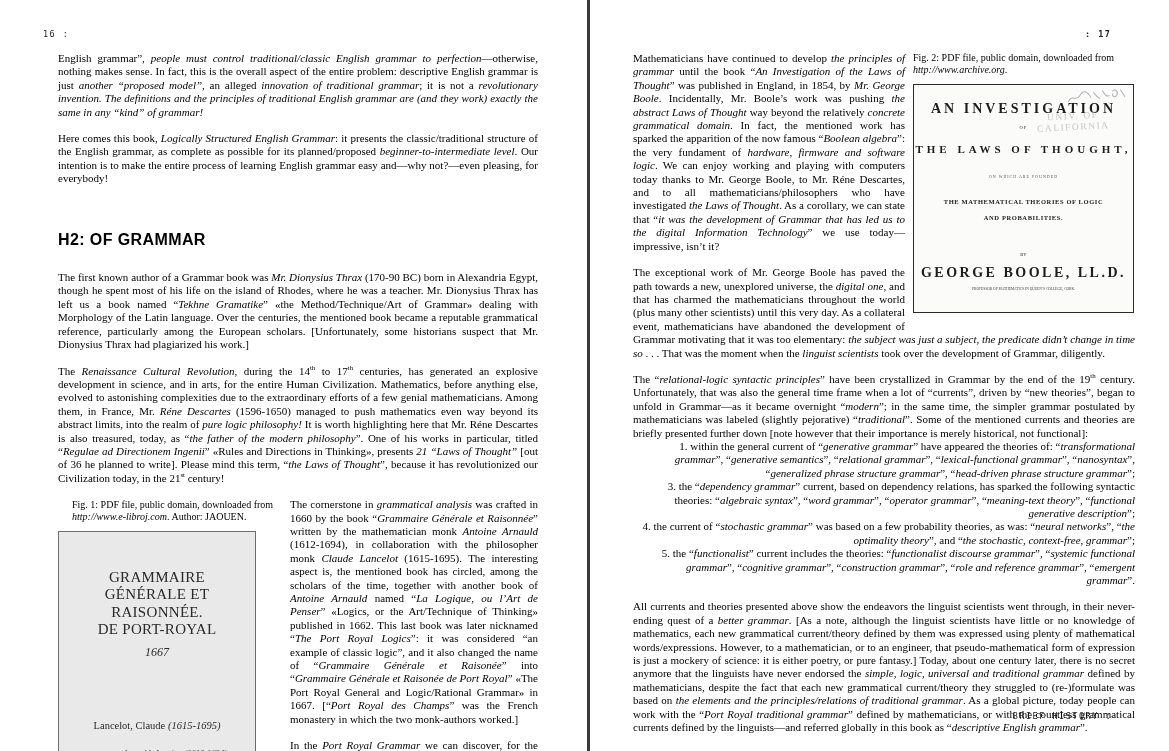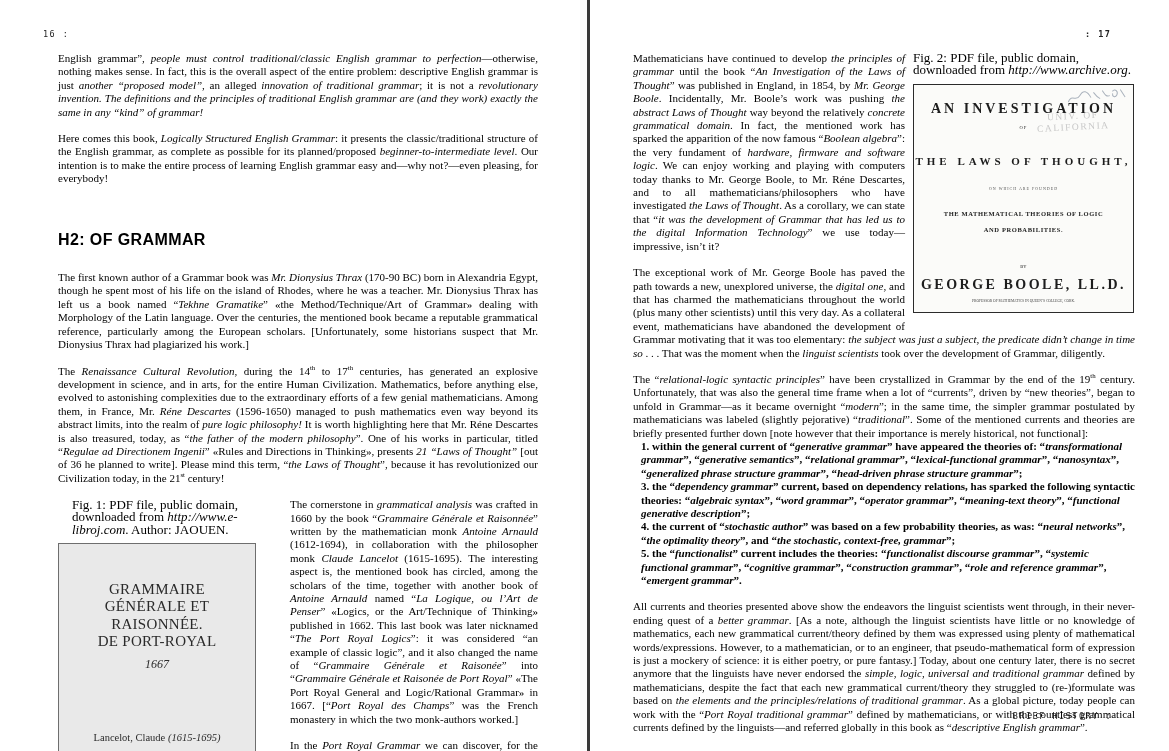--- a/index.html
+++ b/index.html
@@ -25,21 +25,21 @@
   .it { font-style:italic; }
   sup { font-size:0.62em; line-height:0; vertical-align:super; }
 
   h2.doc-h2 {
     font-family:"Liberation Sans", sans-serif; font-weight:bold;
     font-size:16px; letter-spacing:0.4px; margin:47px 0 25px 0; text-align:left;
   }
 
   
   .fig1 { float:left; width:206px; margin:1px 26px 4px 0; }
-  .fig-caption { font-size:13px; line-height:12.2px; text-align:left; }
+  .fig-caption { font-size:10px; line-height:12.2px; text-align:left; }
   .fig1 .fig-caption { margin-left:14px; width:220px; }
   .book1 {
     margin-top:7px; width:198px; height:227px;
     background:#e9e9e9; border:1px solid #6e6e6e;
     text-align:center; color:#2a2a2a;
   }
   .book1-title { padding-top:37px; font-size:15px; line-height:17.5px; letter-spacing:0.3px; }
   .book1-year { font-style:italic; font-size:12px; margin-top:7px; }
   .book1-author1 { margin-top:60px; font-size:10.5px; }
   .book1-author2 { margin-top:15px; font-size:8.5px;margin-left:36px; }
@@ -52,31 +52,31 @@
     text-align:center; color:#1d1d1d; overflow:hidden;
   }
   .b2-handwriting { position:absolute; top:3px; right:5px; transform:rotate(-6deg); opacity:0.75; }
   .b2-stamp {
     position:absolute; top:26px; right:10px; width:100px;
     color:#c8c8c8; font-size:9.5px; line-height:11px; letter-spacing:1.5px;
     transform:rotate(-3deg); text-align:center;
   }
   .b2-l1  { padding-top:17px; font-size:14px; letter-spacing:3px; font-weight:bold; }
   .b2-l2  { margin-top:5px;  font-size:4.5px; letter-spacing:1px; }
-  .b2-l3  { margin-top:21px;  font-size:11px;  letter-spacing:4px; font-weight:bold; }
+  .b2-l3  { margin-top:9px;  font-size:11px;  letter-spacing:4px; font-weight:bold; }
   .b2-l4  { margin-top:13px; font-size:4px;   letter-spacing:1px; color:#555; }
   .b2-l5  { margin-top:12px; font-size:6.5px; letter-spacing:0.6px; font-weight:bold; }
   .b2-l6  { margin-top:3px;  font-size:6.5px; letter-spacing:0.6px; font-weight:bold; }
   .b2-l7  { margin-top:23px; font-size:4.5px; }
   .b2-l8  { margin-top:5px;  font-size:14px;   letter-spacing:2.5px; font-weight:bold; }
   .b2-l9  { margin-top:3px;  font-size:3.6px; color:#444; }
 
   
   .num-list { margin-left:8px; margin-bottom:13px; }
-  .num-list p { margin:0; text-align:left;font-weight:bold; }
+  .num-list p { margin:0; text-align:right; }
 </style>
 </head>
 <body>
 
 <div class="divider"></div>
 
 <span id="hdr-left" class="pg-header">16 :</span>
 <span id="hdr-right" class="pg-header">: 17</span>
 <span id="ftr-left" class="pg-footer">: BRIEF HISTORY</span>
 <span id="ftr-right" class="pg-footer">BRIEF HISTORY :</span>
@@ -136,19 +136,19 @@
     </div>
   </div>
 
   <p><span>Mathematicians have continued to develop </span><span class="it">the principles of grammar</span><span> until the book “</span><span class="it">An Investigation of the Laws of Thought</span><span>” was published in England, in 1854, by </span><span class="it">Mr. George Boole</span><span>. Incidentally, Mr. Boole’s work was pushing </span><span class="it">the abstract Laws of Thought</span><span> way beyond the relatively </span><span class="it">concrete grammatical domain</span><span>. In fact, the mentioned work has sparked the apparition of the now famous “</span><span class="it">Boolean algebra</span><span>”: the very fundament of </span><span class="it">hardware, firmware and software logic</span><span>. We can enjoy working and playing with computers today thanks to Mr. George Boole, to Mr. Réne Descartes, and to all mathematicians/philosophers who have investigated </span><span class="it">the Laws of Thought</span><span>. As a corollary, we can state that “</span><span class="it">it was the development of Grammar that has led us to the digital Information Technology</span><span>” we use today—impressive, isn’t it?</span></p>
   <p><span>The exceptional work of Mr. George Boole has paved the path towards a new, unexplored universe, the </span><span class="it">digital one</span><span>, and that has charmed the mathematicians throughout the world (plus many other scientists) until this very day. As a collateral event, mathematicians have abandoned the development of Grammar motivating that it was too elementary: </span><span class="it">the subject was just a subject, the predicate didn’t change in time so</span><span> . . . That was the moment when the </span><span class="it">linguist scientists</span><span> took over the development of Grammar, diligently.</span></p>
   <p style="margin-bottom:0"><span>The “</span><span class="it">relational-logic syntactic principles</span><span>” have been crystallized in Grammar by the end of the 19</span><sup>th</sup><span> century. Unfortunately, that was also the general time frame when a lot of “currents”, driven by “new theories”, began to unfold in Grammar—as it became overnight “</span><span class="it">modern</span><span>”; in the same time, the simpler grammar postulated by mathematicians was labeled (slightly pejorative) “</span><span class="it">traditional</span><span>”. Some of the mentioned currents and theories are briefly presented further down [note however that their importance is merely historical, not functional]:</span></p>
 
   <div class="num-list">
     <p class="li"><span>1. within the general current of “</span><span class="it">generative grammar</span><span>” have appeared the theories of: “</span><span class="it">transformational grammar</span><span>”, “</span><span class="it">generative semantics</span><span>”, “</span><span class="it">relational grammar</span><span>”, “</span><span class="it">lexical-functional grammar</span><span>”, “</span><span class="it">nanosyntax</span><span>”, “</span><span class="it">generalized phrase structure grammar</span><span>”, “</span><span class="it">head-driven phrase structure grammar</span><span>”;</span></p>
     <p class="li"><span>3. the “</span><span class="it">dependency grammar</span><span>” current, based on dependency relations, has sparked the following syntactic theories: “</span><span class="it">algebraic syntax</span><span>”, “</span><span class="it">word grammar</span><span>”, “</span><span class="it">operator grammar</span><span>”, “</span><span class="it">meaning-text theory</span><span>”, “</span><span class="it">functional generative description</span><span>”;</span></p>
-    <p class="li"><span>4. the current of “</span><span class="it">stochastic author</span><span>” was based on a few probability theories, as was: “</span><span class="it">neural networks</span><span>”, “</span><span class="it">the optimality theory</span><span>”, and “</span><span class="it">the stochastic, context-free, grammar</span><span>”;</span></p>
+    <p class="li"><span>4. the current of “</span><span class="it">stochastic grammar</span><span>” was based on a few probability theories, as was: “</span><span class="it">neural networks</span><span>”, “</span><span class="it">the optimality theory</span><span>”, and “</span><span class="it">the stochastic, context-free, grammar</span><span>”;</span></p>
     <p class="li"><span>5. the “</span><span class="it">functionalist</span><span>” current includes the theories: “</span><span class="it">functionalist discourse grammar</span><span>”, “</span><span class="it">systemic functional grammar</span><span>”, “</span><span class="it">cognitive grammar</span><span>”, “</span><span class="it">construction grammar</span><span>”, “</span><span class="it">role and reference grammar</span><span>”, “</span><span class="it">emergent grammar</span><span>”.</span></p>
   </div>
 
   <p><span>All currents and theories presented above show the endeavors the linguist scientists went through, in their never-ending quest of a </span><span class="it">better grammar</span><span>. [As a note, although the linguist scientists have little or no knowledge of mathematics, each new grammatical current/theory defined by them was expressed using plenty of mathematical words/expressions. However, to a mathematician, or to an engineer, that pseudo-mathematical form of expression is just a mockery of science: it is either poetry, or pure fantasy.] Today, about one century later, there is no secret anymore that the linguists have never endorsed the </span><span class="it">simple, logic, universal and traditional grammar</span><span> defined by mathematicians, despite the fact that each new grammatical current/theory they struggled to (re-)formulate was based on </span><span class="it">the elements and the principles/relations of traditional grammar</span><span>. As a global picture, today people can work with the “</span><span class="it">Port Royal traditional grammar</span><span>” defined by mathematicians, or with the countless grammatical currents defined by the linguists—and referred globally in this book as “</span><span class="it">descriptive English grammar</span><span>”.</span></p>
 
 </div>
 
 </body></html>

